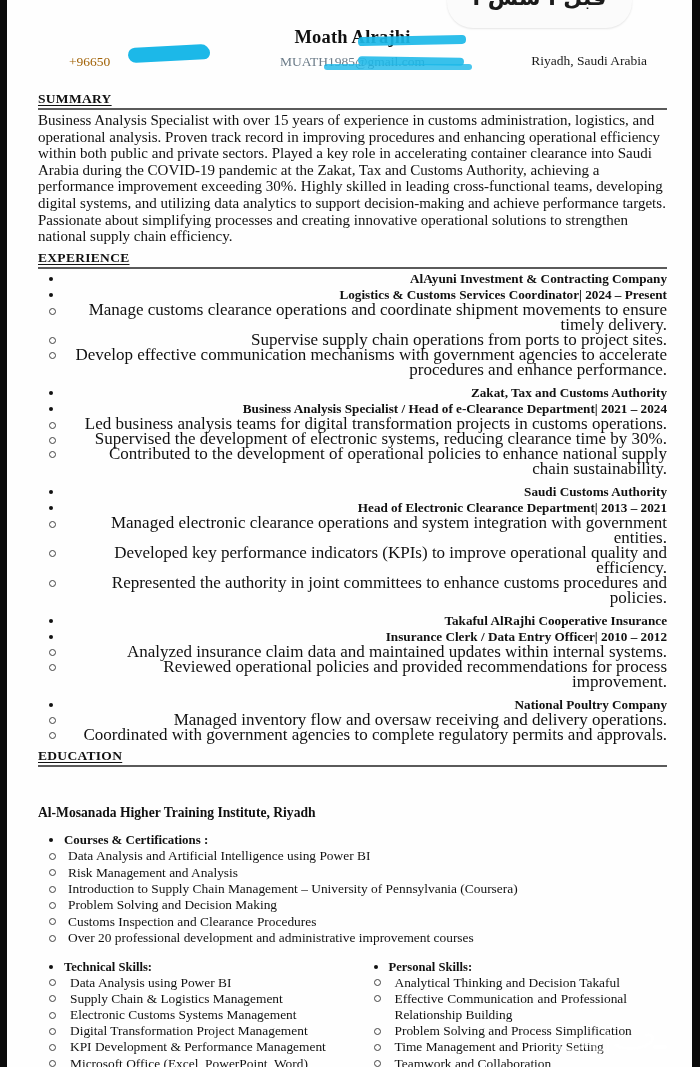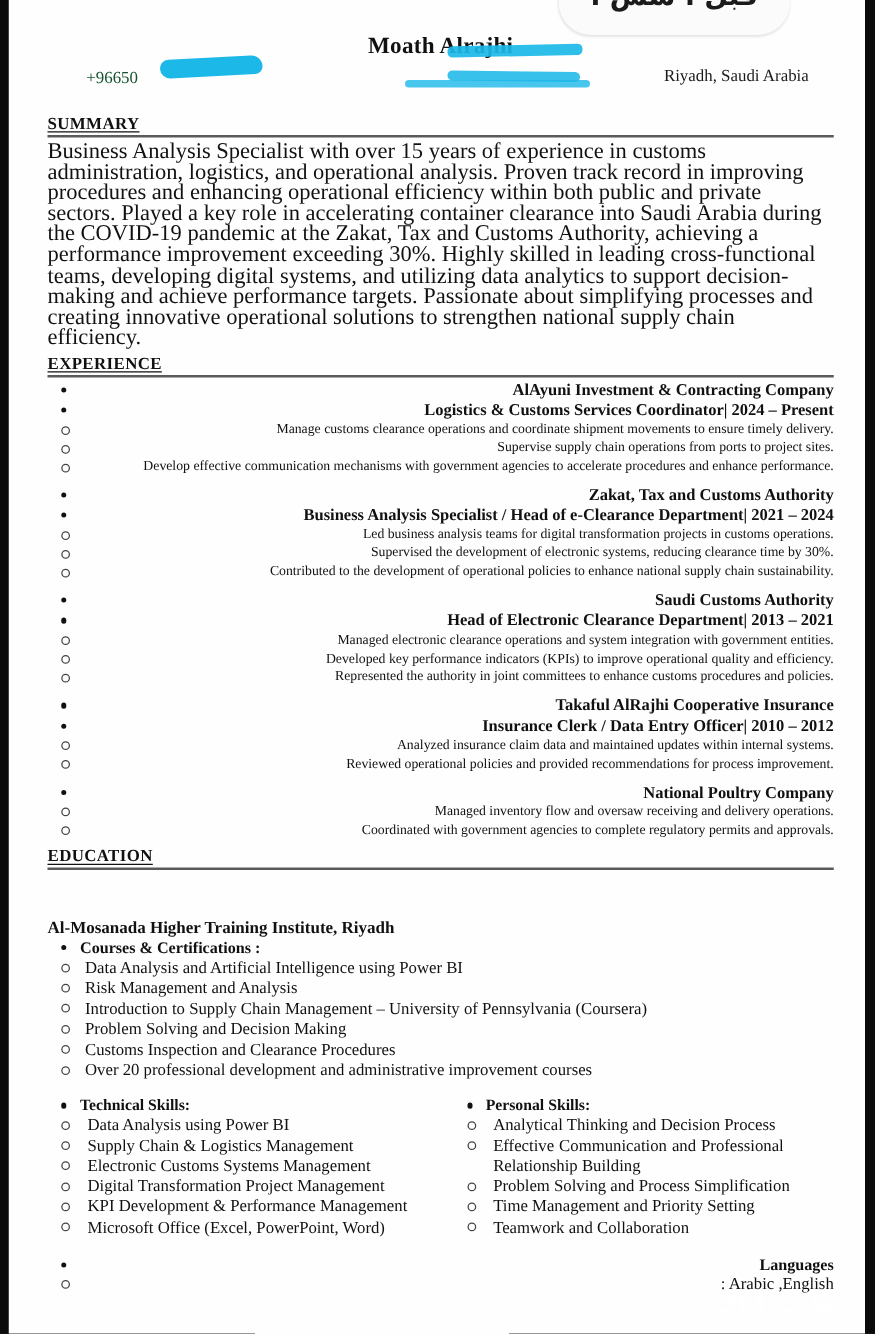--- a/index.html
+++ b/index.html
@@ -37,21 +37,21 @@
     font-weight:bold;
     font-size:18.5px;
     letter-spacing:.2px;
   }
   .contact-row{
     position:absolute; left:0; right:0; top:52px;
     height:22px;
   }
   .phone{
     position:absolute; left:31px; top:2px;
-    font-size:13.5px; color:#14532d;
+    font-size:13.5px; color:#a16207;
   }
   .email{
     position:absolute; left:0; right:0; top:2px;
     text-align:center;
     font-size:13.5px; color:#6b7b88;
   }
   .location{
     position:absolute; right:20px; top:1px;
     font-size:13.5px; color:#1a1a1a;
   }
@@ -101,27 +101,27 @@
     text-underline-offset:2px;
     margin-top:5px;
   }
   .rule{
     height:2px;
     background:#5a5a5a;
     margin-top:1px; margin-bottom:2px;
   }
 
   .summary{
-    font-size:18px;
+    font-size:15px;
     line-height:16.6px;
     text-align:left;
   }
   .b-disc, .b-circ{
     position:relative;
-    font-size:11px;
+    font-size:17px;
     line-height:15.1px;
   }
   .b-disc{
     padding-left:26px;
     font-weight:bold;
     font-size:13.2px;
     line-height:16.2px;
   }
   .b-disc::before{
     content:"";
@@ -143,21 +143,21 @@
   .job-block:last-child{ margin-bottom:0; }
   .exp-wrap{ margin-top:2px; }
 
   .edu-line{
     font-size:13.6px;
     line-height:16.3px;
     margin-top:38px;
   }
   .edu-head{ font-weight:bold; }
 
-  .courses{ }
+  .courses{ margin-top:11px; }
   .courses .b-circ{ font-size:13.4px; line-height:16.4px; }
   .courses .b-disc{ font-size:12.9px; }
 
   
   .skills{
     display:flex;
     margin-top:12px;
   }
   .skills .col{ width:50%; }
   .skills .col.right{ padding-left:10px; }
@@ -191,20 +191,21 @@
       <div class="header">
 
         <div class="top-pill">
           <span>قبل أ شس أ</span>
         </div>
 
         <div class="name">Moath Alrajhi</div>
 
         <div class="contact-row">
           <div class="phone">+96650</div>
+          <div class="email">MUATH1985@gmail.com</div>
           <div class="location">Riyadh, Saudi Arabia</div>
         </div>
 
         <div class="redact r-phone"></div>
         <div class="redact r-name"></div>
         <div class="redact r-email1"></div>
         <div class="redact r-email2"></div>
       </div>
 
       <div class="section-title">SUMMARY</div>
@@ -276,21 +277,21 @@
           <div class="b-circ">Data Analysis using Power BI</div>
           <div class="b-circ">Supply Chain &amp; Logistics Management</div>
           <div class="b-circ">Electronic Customs Systems Management</div>
           <div class="b-circ">Digital Transformation Project Management</div>
           <div class="b-circ">KPI Development &amp; Performance Management</div>
           <div class="b-circ">Microsoft Office (Excel, PowerPoint, Word)</div>
         </div>
 
         <div class="col right">
           <div class="b-disc">Personal Skills:</div>
-          <div class="b-circ">Analytical Thinking and Decision Process</div>
+          <div class="b-circ">Analytical Thinking and Decision Takaful</div>
           <div class="b-circ justify">Effective Communication and Professional Relationship Building</div>
           <div class="b-circ">Problem Solving and Process Simplification</div>
           <div class="b-circ">Time Management and Priority Setting</div>
           <div class="b-circ">Teamwork and Collaboration</div>
         </div>
 
       </div>
 
       <div class="languages">
         <div class="b-disc">Languages</div>

